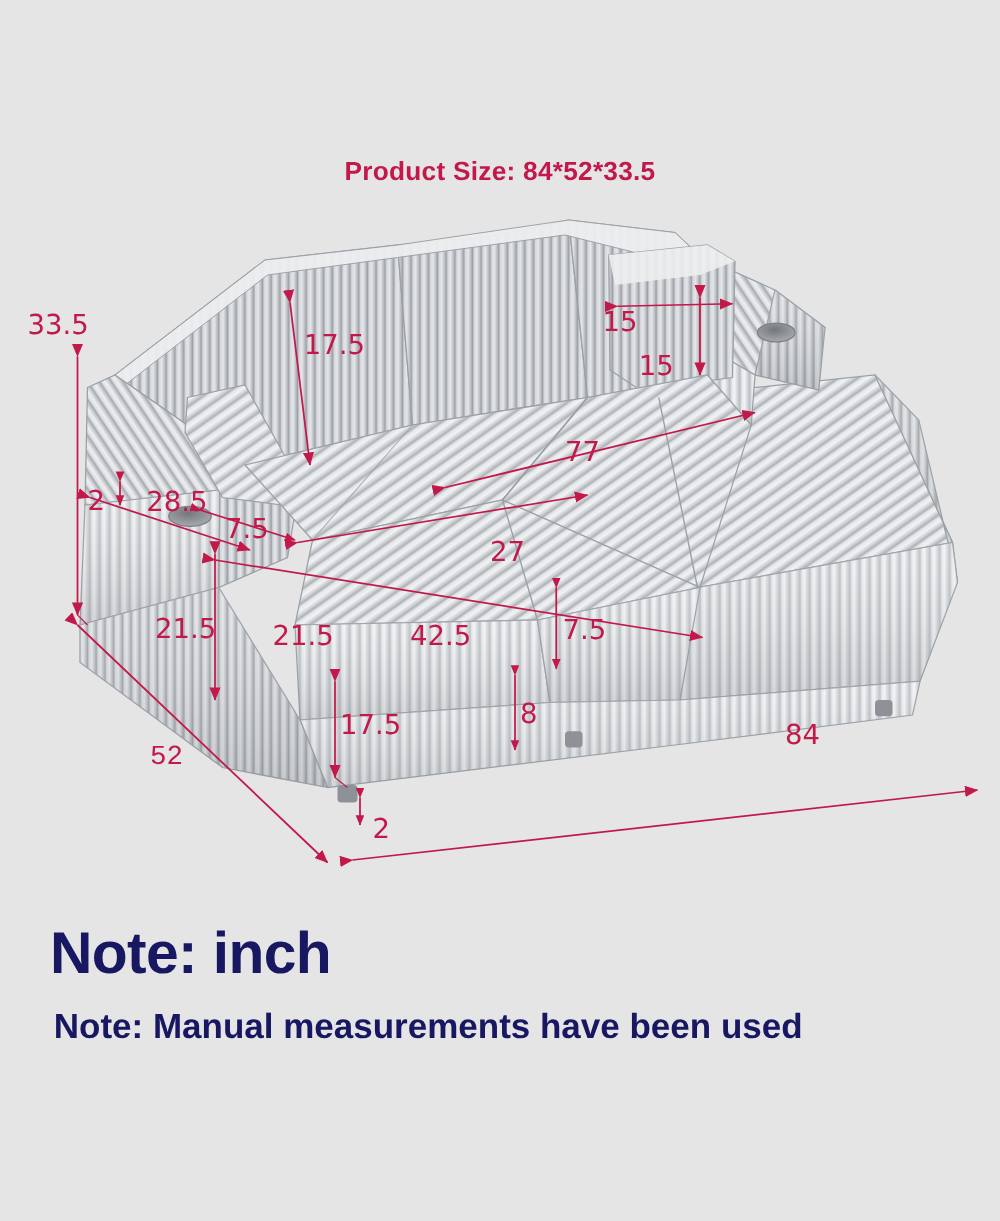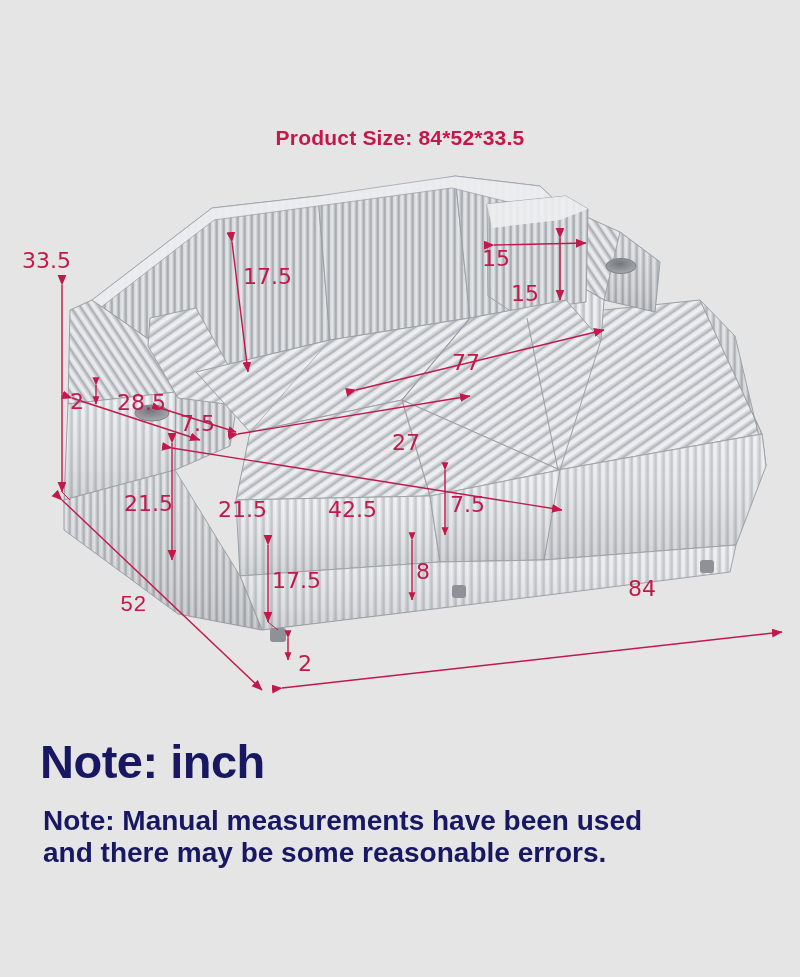--- a/index.html
+++ b/index.html
@@ -216,16 +216,15 @@
 <div class="dimlabel" style="left:272px; top:570px;">17.5</div>
 <div class="dimlabel" style="left:416px; top:561px;">8</div>
 <div class="dimlabel" style="left:120px; top:595px;font-family:Liberation Mono, monospace;">52</div>
 <div class="dimlabel" style="left:584px; top:578px;margin-left:44px;">84</div>
 <div class="dimlabel" style="left:298px; top:653px;">2</div>
 
 <div id="unit">Note: inch</div>
 
 <div id="note">
   <span class="noteline">Note: Manual measurements have been used</span>
-  <span class="noteline">and there may be some reasonable errors.</span>
 </div>
 
 </div>
 
 </body></html>

